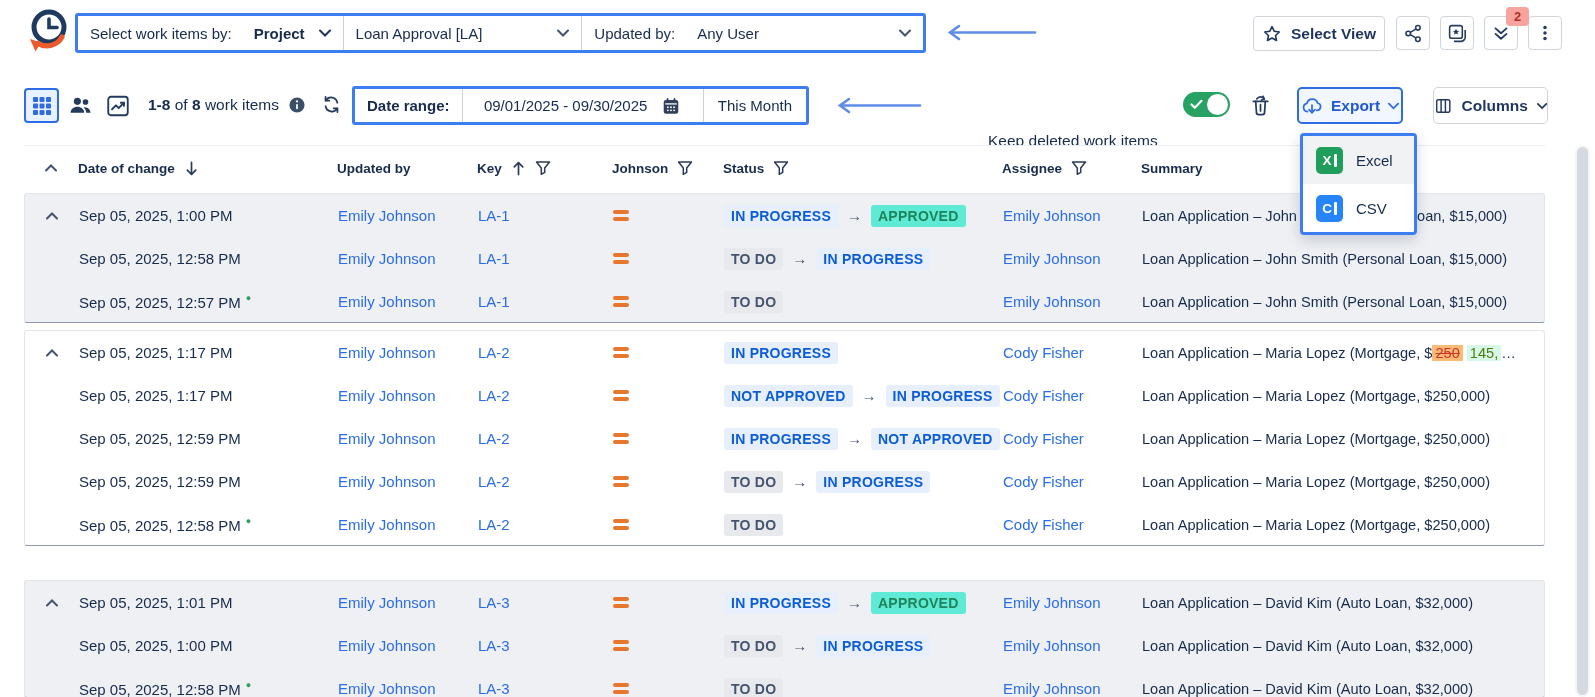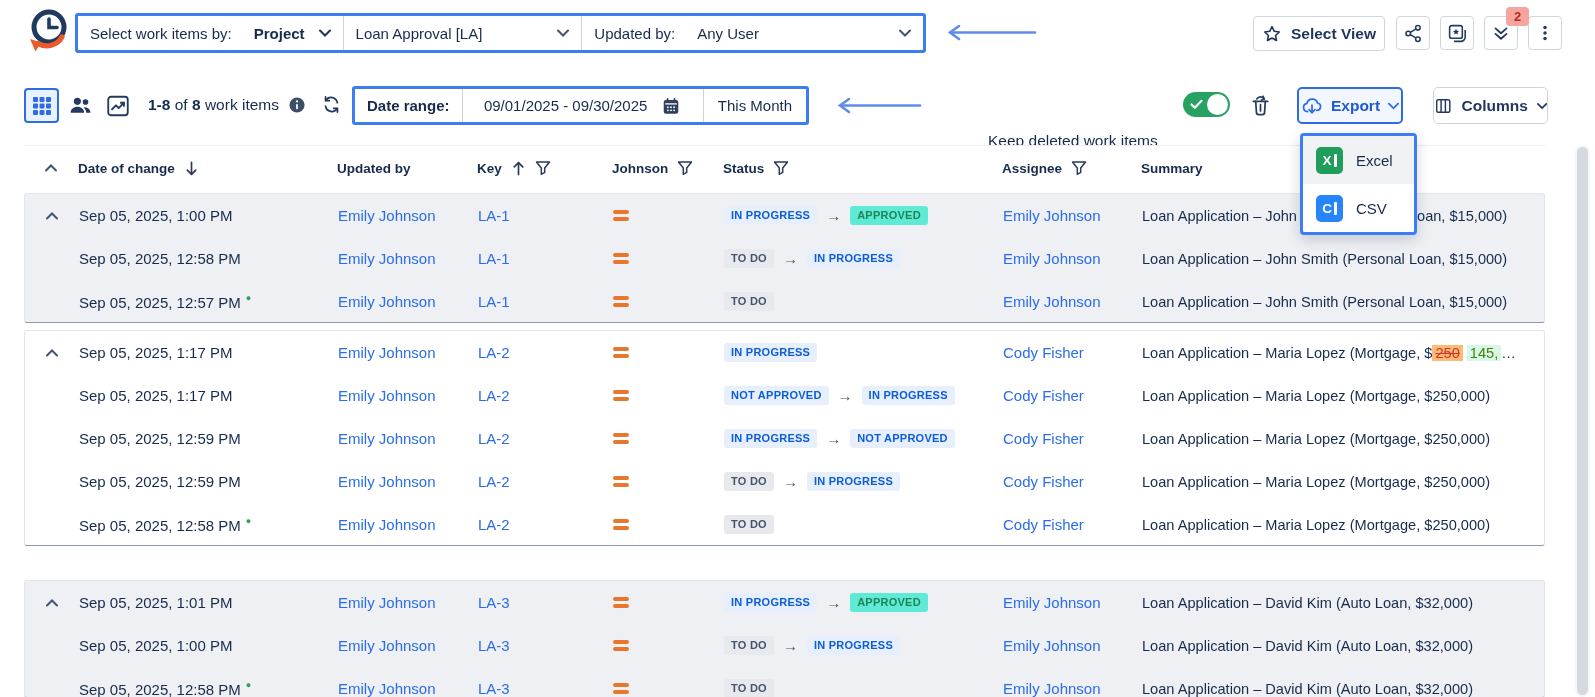--- a/index.html
+++ b/index.html
@@ -106,21 +106,21 @@
   .card.white { background:#fff; }
   .trow { height:43px; font-size:15px; color:#172b4d; }
   .c-exp { display:flex; justify-content:center; }
   .lnk { color:#2b6de8; text-decoration:none; cursor:pointer; white-space:nowrap; }
   .newdot { color:#2e9e5b; font-size:9px; vertical-align:7px; margin-left:5px; }
   .prio { display:flex; flex-direction:column; gap:3.5px; width:16px; }
   .prio i { display:block; height:3.5px; border-radius:2px; background:#e8772e; }
   .c-status { display:flex; align-items:center; }
   .bdg {
     display:inline-block; padding:4px 7px; border-radius:3px;
-    font-size:11px; font-weight:700; letter-spacing:.25px; line-height:1; white-space:nowrap;
+    font-size:14px; font-weight:700; letter-spacing:.25px; line-height:1; white-space:nowrap;
   }
   .bdg[data-type="info"] { color:#0b5cd7; background:#e7effd; }
   .bdg[data-type="todo"] { color:#44546f; background:#e8e9ed; }
   .bdg[data-type="done"] { color:#1f845a; background:#5eead4; }
   .s-arrow { color:#44546f; font-size:15px; font-weight:600; margin:0 9px; }
   .c-sum { white-space:nowrap; overflow:hidden; font-size:14.6px; }
   .rm { color:#c9372c; background:#fdba74; text-decoration:line-through; padding:1px 3px; border-radius:2px; }
   .add { color:#4d7c0f; background:#d7f8e7; padding:1px 3px; border-radius:2px; margin-left:4px; }
 
   

